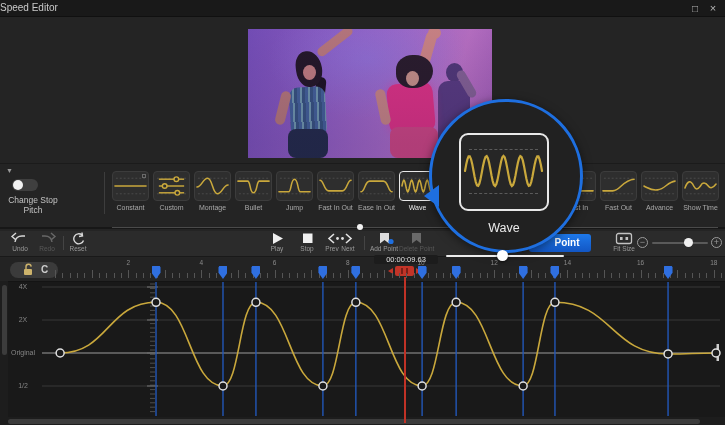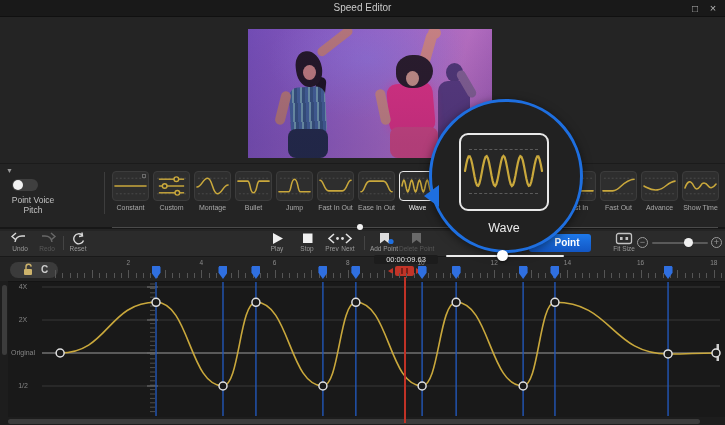--- a/index.html
+++ b/index.html
@@ -1,21 +1,21 @@
 <!DOCTYPE html>
 <html><head>
 <meta charset="utf-8">
 <style>
   html,body{margin:0;padding:0;background:#111;}
   *{box-sizing:border-box;}
   .app{position:relative;width:725px;height:425px;background:#242424;overflow:hidden;
        font-family:"Liberation Sans",sans-serif;-webkit-font-smoothing:antialiased;}
   
   .titlebar{position:absolute;left:0;top:0;width:725px;height:17px;background:#191919;border-bottom:1px solid #101010;}
-  .title{position:absolute;left:0;right:0;top:2px;text-align:center;font-size:10px;color:#c9c9c9;}
+  .title{position:absolute;left:0;right:0;top:2px;text-align:left;font-size:10px;color:#c9c9c9;}
   .winbtn{position:absolute;top:1px;width:16px;height:15px;text-align:center;font-size:10px;color:#b5b5b5;line-height:15px;cursor:default;}
   .winbtn.max{right:22px;}
   .winbtn.close{right:4px;font-size:11px;}
   
   .preview{position:absolute;left:0;top:17px;width:725px;height:146px;background:#242424;}
   .video{position:absolute;left:248px;top:12px;width:244px;height:129px;overflow:hidden;background:
      linear-gradient(105deg,#7d55c6 0%,#9a66d2 35%,#b173d6 60%,#c77ad2 80%,#a863c2 100%);}
   .video .glow{position:absolute;left:20px;top:-30px;width:200px;height:120px;border-radius:50%;
      background:radial-gradient(closest-side,rgba(150,130,240,.55),rgba(150,130,240,0));}
   .dancers{position:absolute;inset:0;filter:blur(.7px) saturate(1.08);}
@@ -142,21 +142,21 @@
       </div>
       <div class="vignette"></div>
     </div>
   </div>
 
   <div class="presetrow">
     <div class="collapse">▼</div>
     <div class="toggle">
         <div class="knob"></div>
       </div>
-    <div class="vp-label">Point Voice Pitch</div>
+    <div class="vp-label">Change Stop Pitch</div>
     <div class="vsep"></div>
     <div class="presets" id="presets">
         <div class="preset">
           <div class="thumb">
             <svg width="35" height="28" viewBox="0 0 36 26" style="margin:0 auto">
               <line x1="3" y1="5" x2="33" y2="5" stroke="#4a4a4a" stroke-width="1" stroke-dasharray="2,2"></line>
               <line x1="3" y1="21" x2="33" y2="21" stroke="#4a4a4a" stroke-width="1" stroke-dasharray="2,2"></line>
               <path d="M2,13 L34,13" fill="none" stroke="#c9a83c" stroke-width="1.6" stroke-linecap="round"></path>
             </svg>
             <div class="constant-badge"></div>

